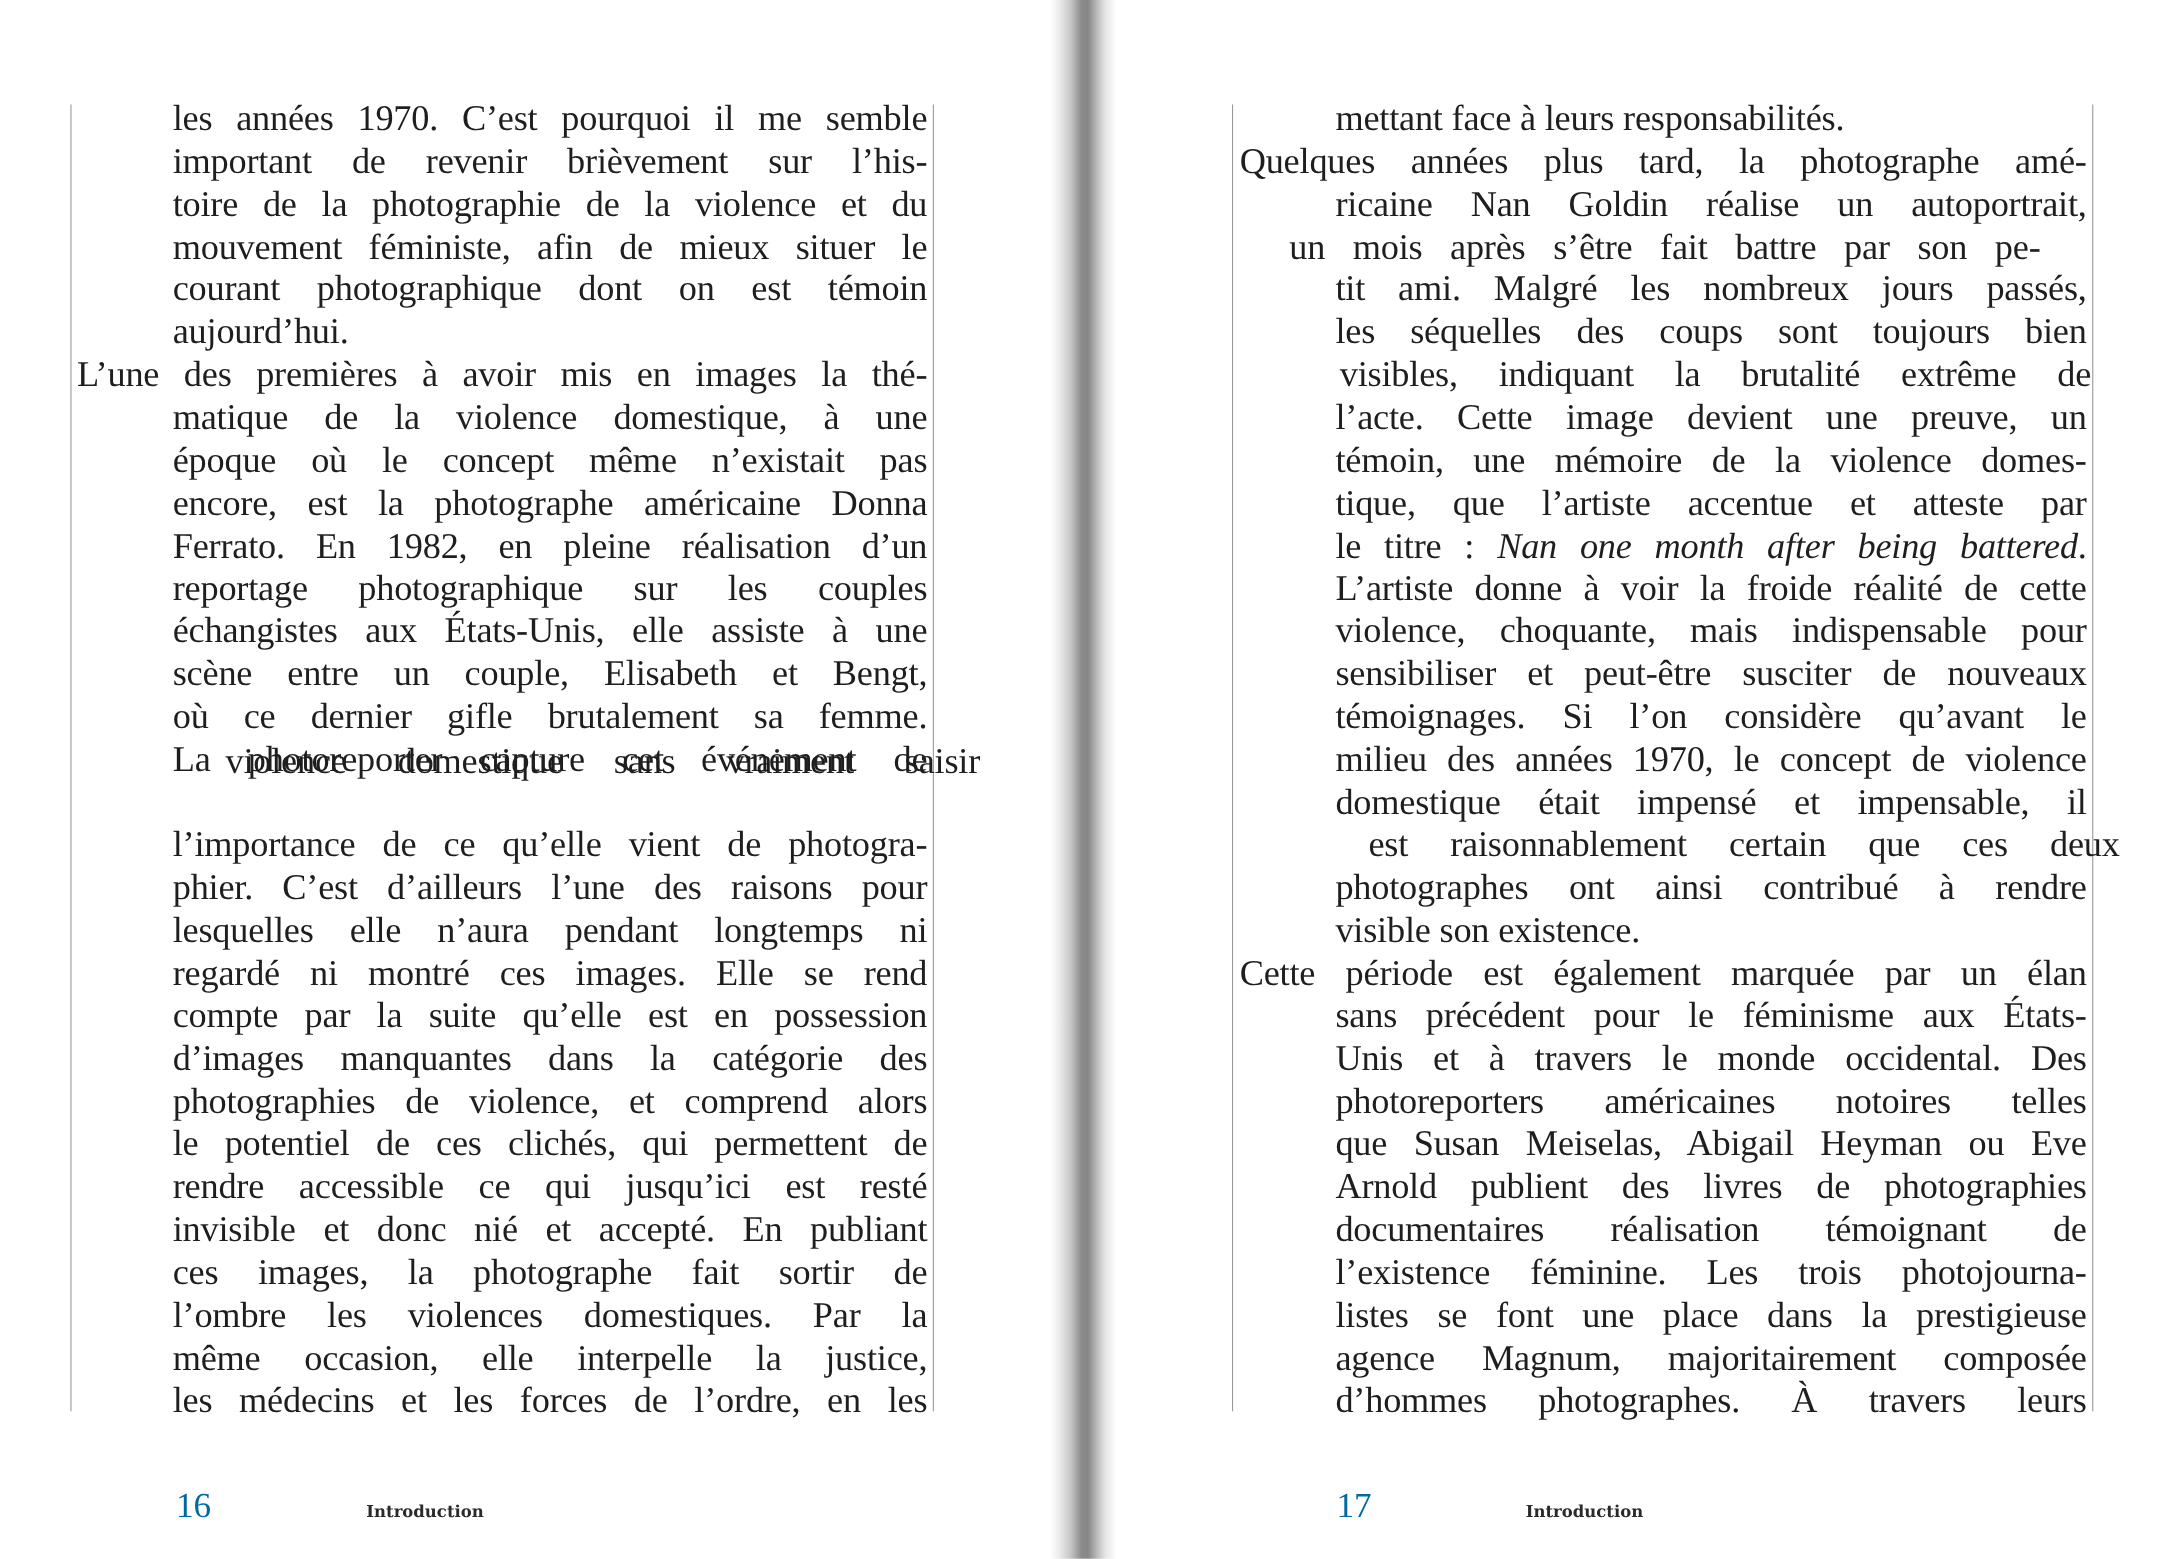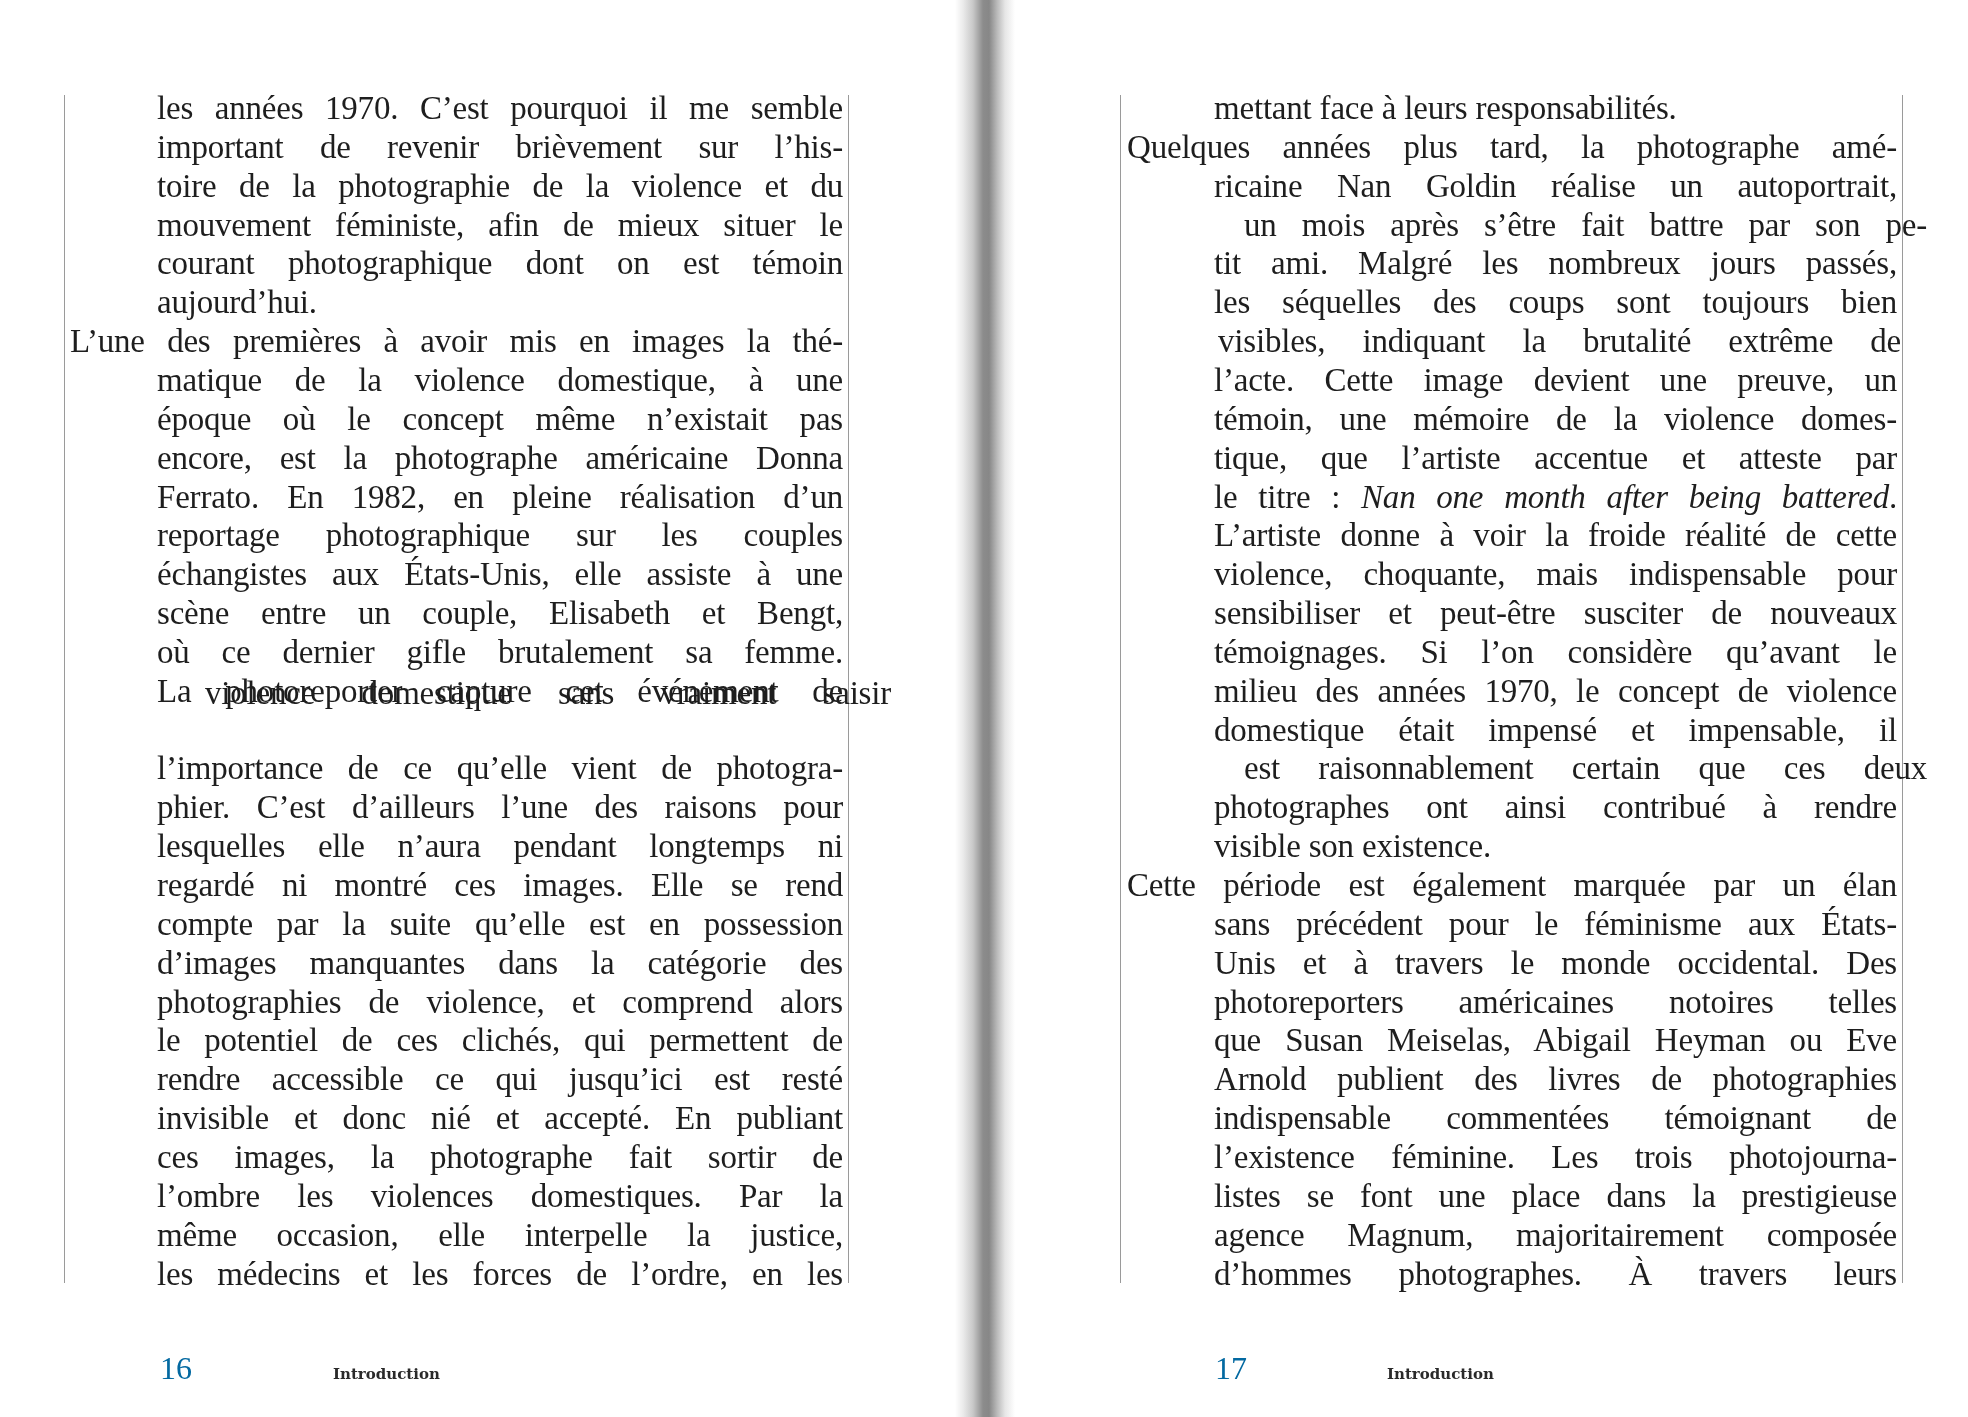--- a/index.html
+++ b/index.html
@@ -83,21 +83,21 @@
     <div class="running" style="left:333px; top:1367px;">Introduction</div>
   </div>
 
   <div>
     <div class="rule" style="left:1120px"></div>
     <div class="rule" style="left:1902px"></div>
     <div id="right-body">
         <div class="line last" style="left: 1214px; width: 683px; top: 89px;"><span>mettant face à leurs responsabilités.</span></div>
         <div class="line" style="left: 1127px; width: 770px; top: 127.85px;"><span>Quelques années plus tard, la photographe amé-</span></div>
         <div class="line" style="left: 1214px; width: 683px; top: 166.7px;"><span>ricaine Nan Goldin réalise un autoportrait,</span></div>
-        <div class="line" style="left: 1244px; width: 683px; top: 205.55px;"><span>un mois après s’être fait battre par son pe-</span></div>
+        <div class="line" style="left: 1172px; width: 683px; top: 205.55px;"><span>un mois après s’être fait battre par son pe-</span></div>
         <div class="line" style="left: 1214px; width: 683px; top: 244.4px;"><span>tit ami. Malgré les nombreux jours passés,</span></div>
         <div class="line" style="left: 1214px; width: 683px; top: 283.25px;"><span>les séquelles des coups sont toujours bien</span></div>
         <div class="line" style="left: 1218px; width: 683px; top: 322.1px;"><span>visibles, indiquant la brutalité extrême de</span></div>
         <div class="line" style="left: 1214px; width: 683px; top: 360.95px;"><span>l’acte. Cette image devient une preuve, un</span></div>
         <div class="line" style="left: 1214px; width: 683px; top: 399.8px;"><span>témoin, une mémoire de la violence domes-</span></div>
         <div class="line" style="left: 1214px; width: 683px; top: 438.65px;"><span>tique, que l’artiste accentue et atteste par</span></div>
         <div class="line" style="left: 1214px; width: 683px; top: 477.5px;"><span>le titre :</span> <i>Nan one month after being battered</i><span>.</span></div>
         <div class="line" style="left: 1214px; width: 683px; top: 516.35px;"><span>L’artiste donne à voir la froide réalité de cette</span></div>
         <div class="line" style="left: 1214px; width: 683px; top: 555.2px;"><span>violence, choquante, mais indispensable pour</span></div>
         <div class="line" style="left: 1214px; width: 683px; top: 594.05px;"><span>sensibiliser et peut-être susciter de nouveaux</span></div>
@@ -106,21 +106,21 @@
         <div class="line" style="left: 1214px; width: 683px; top: 710.6px;"><span>domestique était impensé et impensable, il</span></div>
         <div class="line" style="left: 1214px; width: 683px; top: 749.45px; margin-left: 30px;"><span>est raisonnablement certain que ces deux</span></div>
         <div class="line" style="left: 1214px; width: 683px; top: 788.3px;"><span>photographes ont ainsi contribué à rendre</span></div>
         <div class="line last" style="left: 1214px; width: 683px; top: 827.15px;"><span>visible son existence.</span></div>
         <div class="line" style="left: 1127px; width: 770px; top: 866px;"><span>Cette période est également marquée par un élan</span></div>
         <div class="line" style="left: 1214px; width: 683px; top: 904.85px;"><span>sans précédent pour le féminisme aux États-</span></div>
         <div class="line" style="left: 1214px; width: 683px; top: 943.7px;"><span>Unis et à travers le monde occidental. Des</span></div>
         <div class="line" style="left: 1214px; width: 683px; top: 982.55px;"><span>photoreporters américaines notoires telles</span></div>
         <div class="line" style="left: 1214px; width: 683px; top: 1021.4px;"><span>que Susan Meiselas, Abigail Heyman ou Eve</span></div>
         <div class="line" style="left: 1214px; width: 683px; top: 1060.25px;"><span>Arnold publient des livres de photographies</span></div>
-        <div class="line" style="left: 1214px; width: 683px; top: 1099.1px;"><span>indispensable commentées témoignant de</span></div>
+        <div class="line" style="left: 1214px; width: 683px; top: 1099.1px;"><span>documentaires réalisation témoignant de</span></div>
         <div class="line" style="left: 1214px; width: 683px; top: 1137.95px;"><span>l’existence féminine. Les trois photojourna-</span></div>
         <div class="line" style="left: 1214px; width: 683px; top: 1176.8px;"><span>listes se font une place dans la prestigieuse</span></div>
         <div class="line" style="left: 1214px; width: 683px; top: 1215.65px;"><span>agence Magnum, majoritairement composée</span></div>
         <div class="line" style="left: 1214px; width: 683px; top: 1254.5px;"><span>d’hommes photographes. À travers leurs</span></div>
       </div>
     <div class="folio" style="left:1215px; top:1352px;">17</div>
     <div class="running" style="left:1387px; top:1367px;">Introduction</div>
   </div>
 </div>
 

